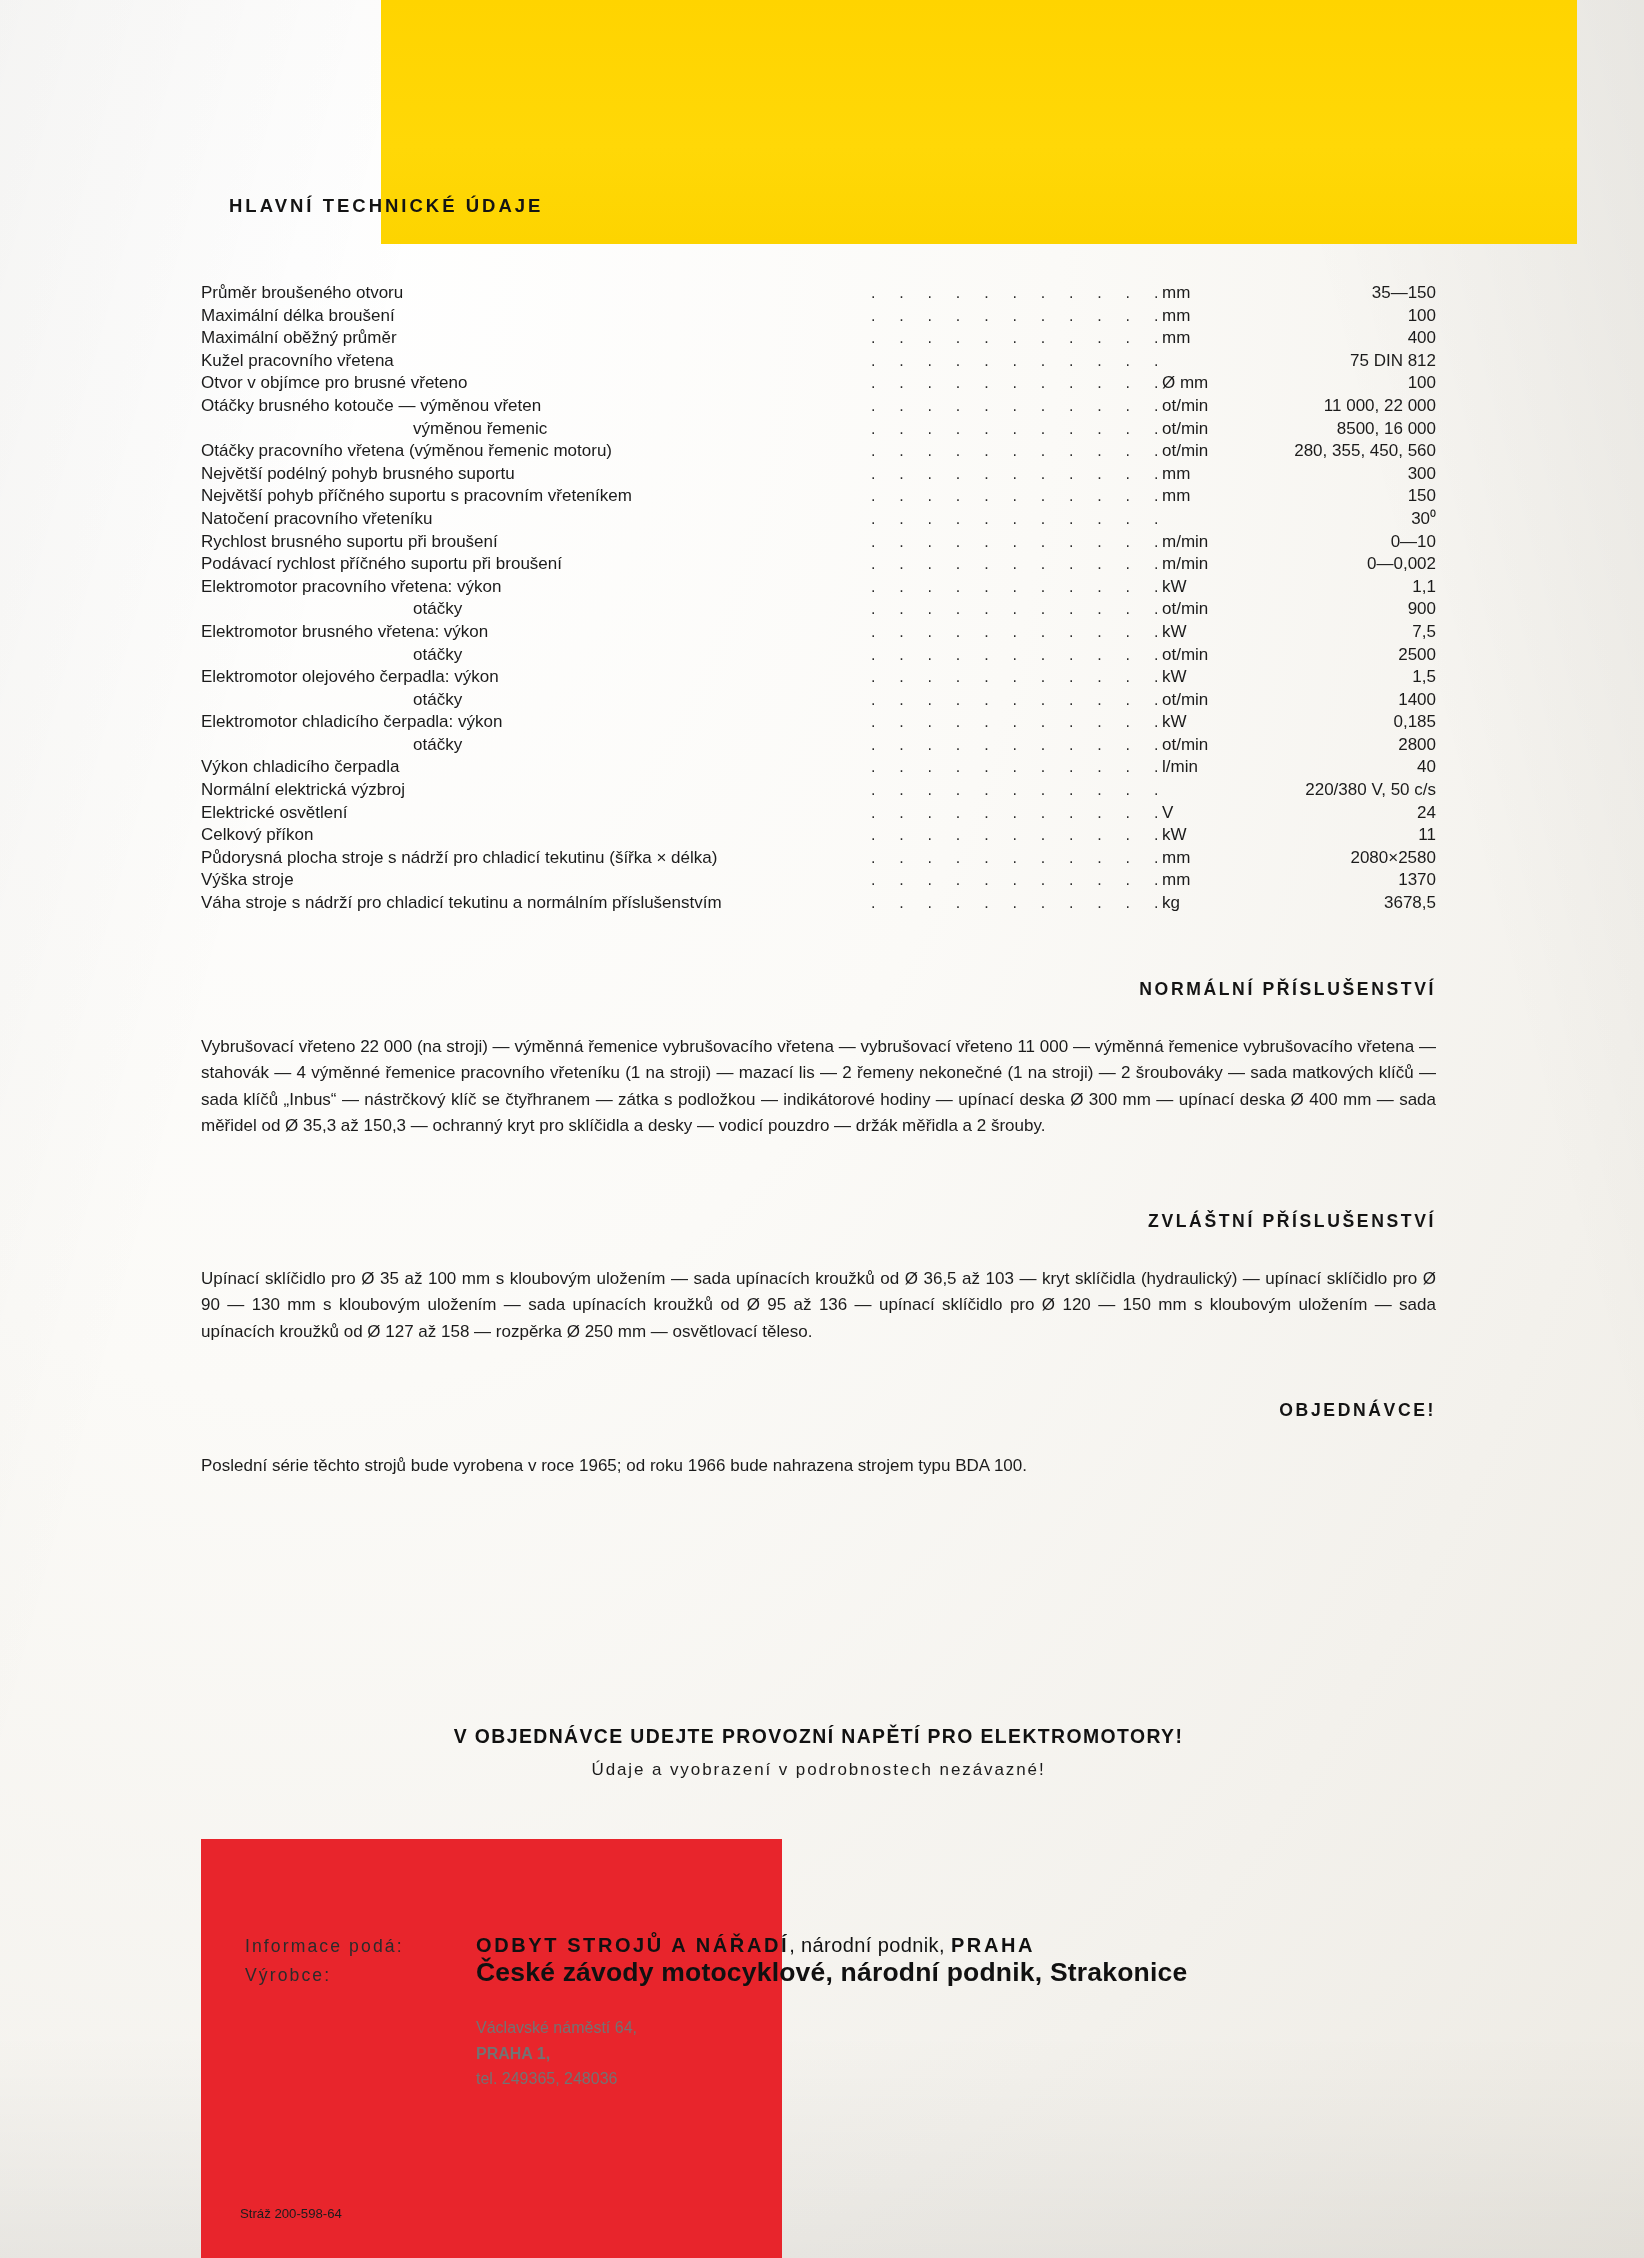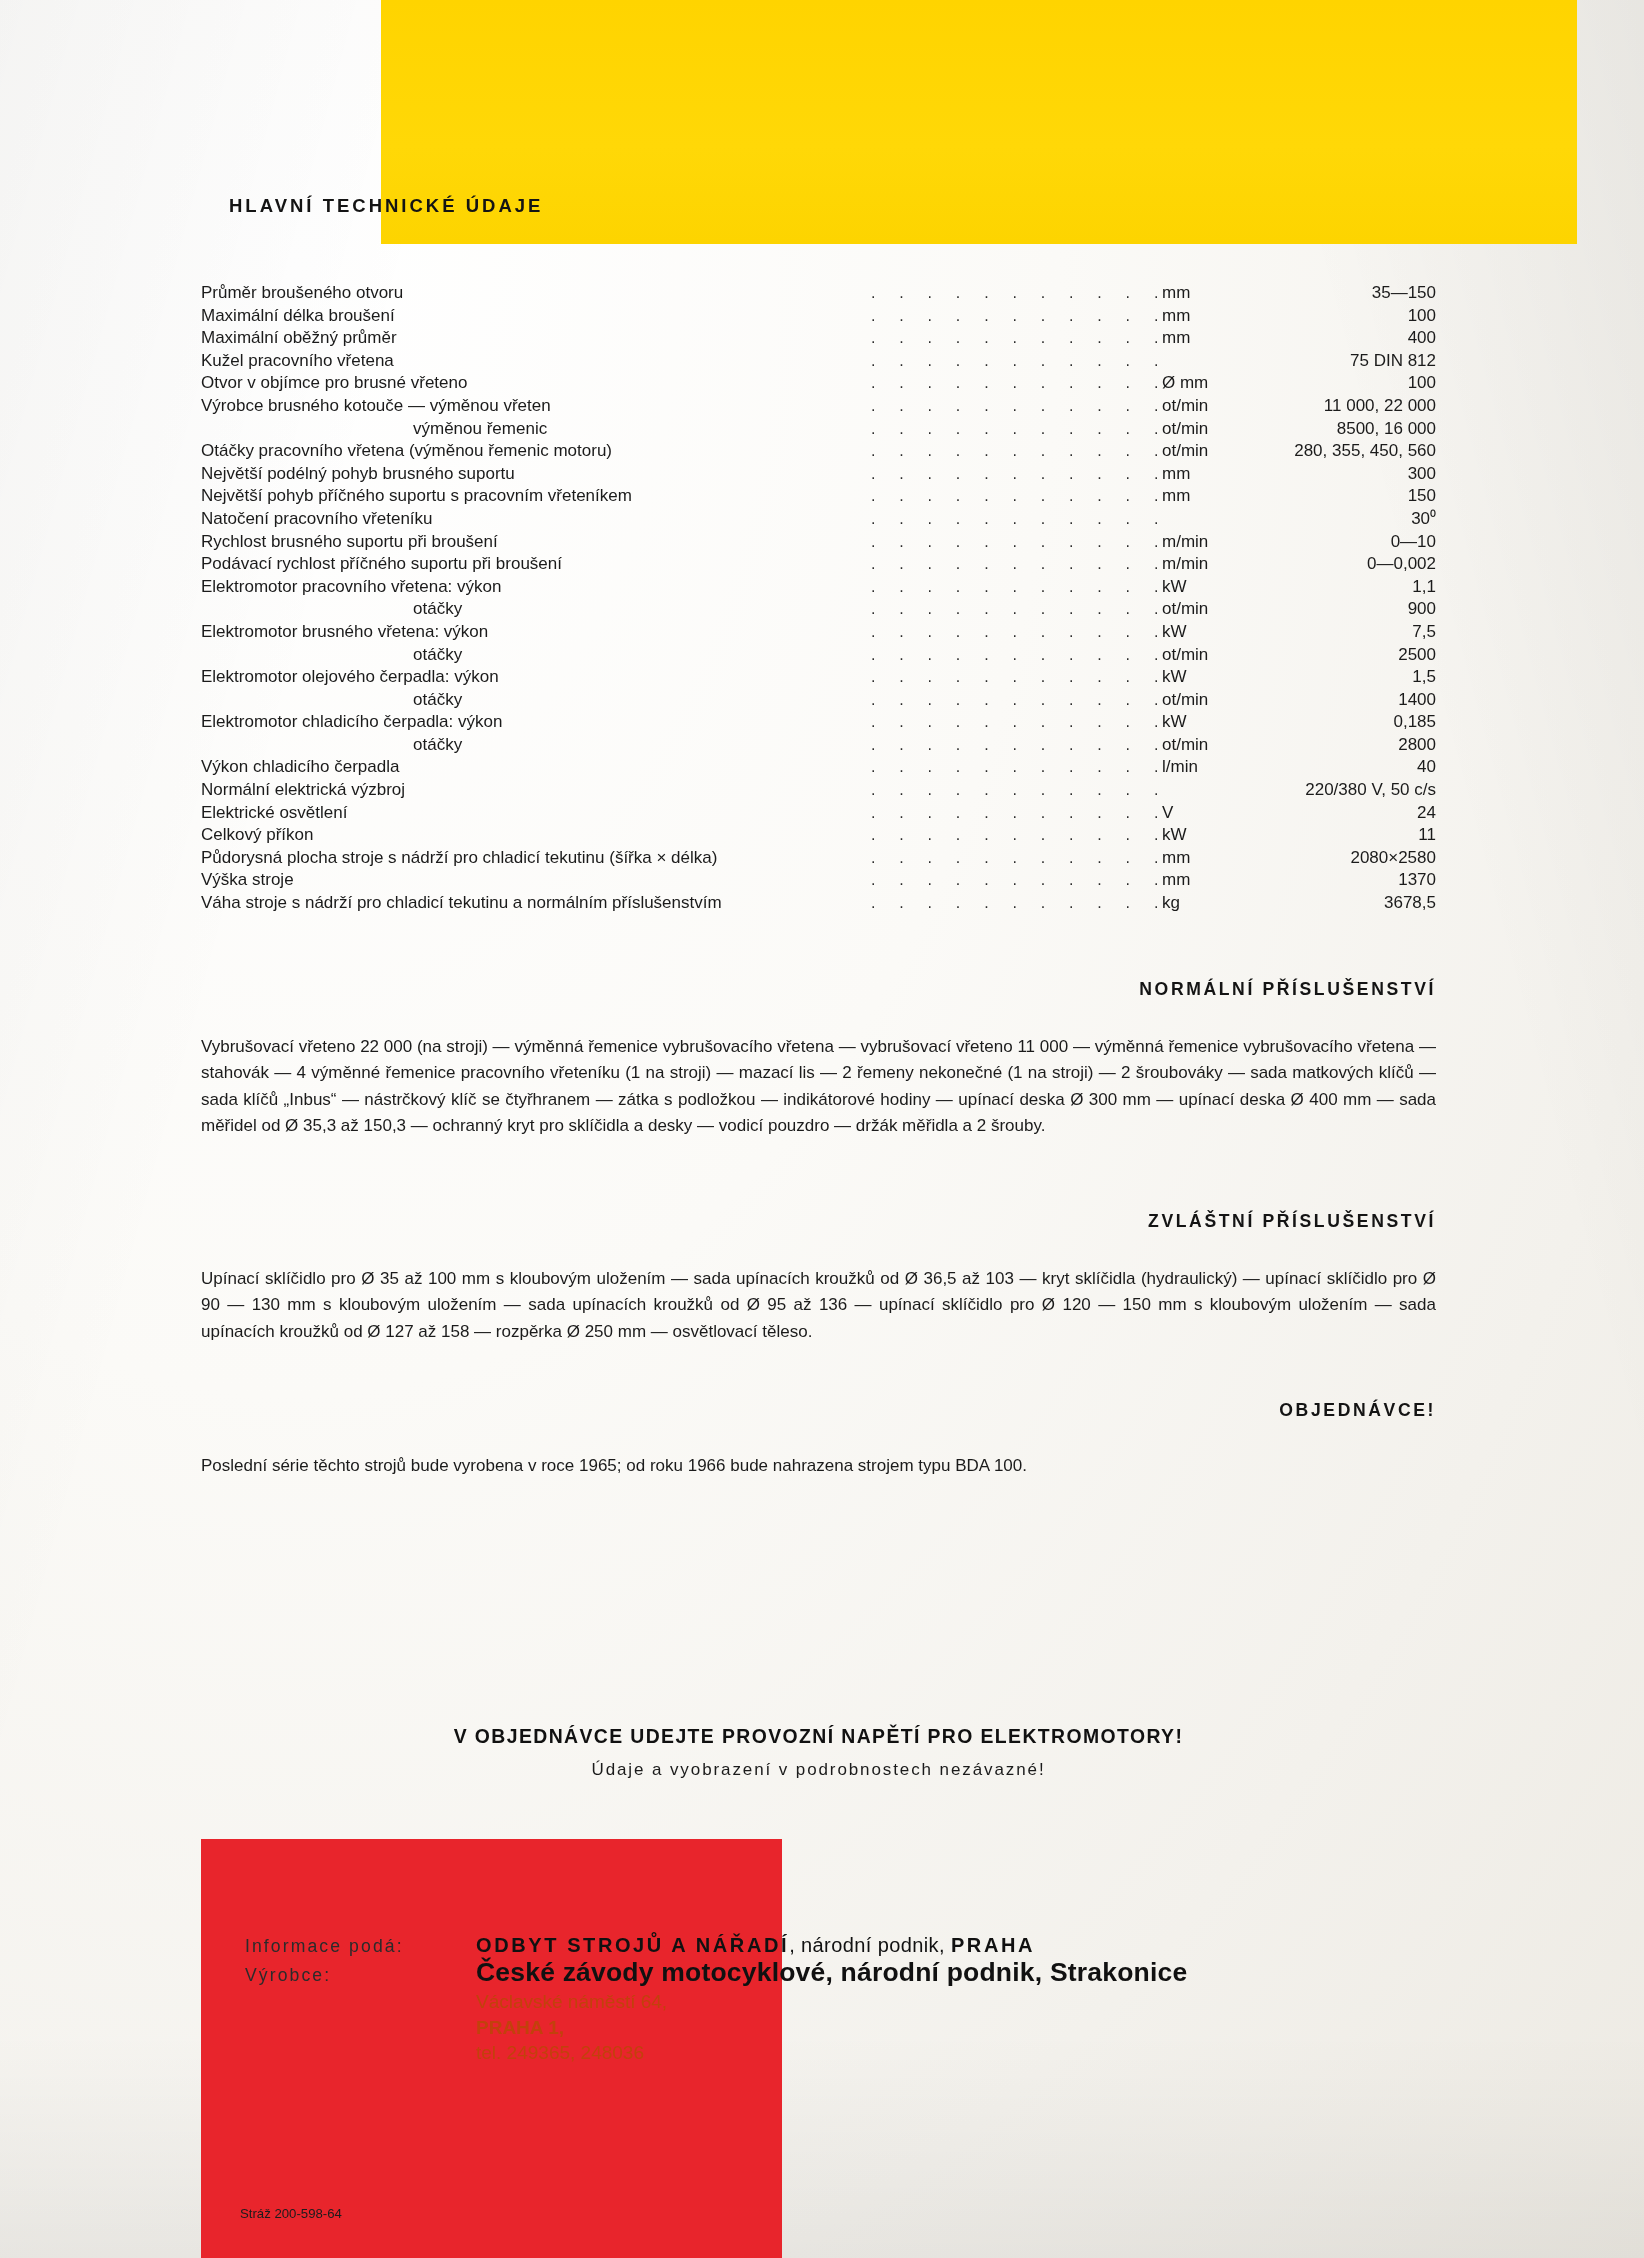--- a/index.html
+++ b/index.html
@@ -199,24 +199,24 @@
   .sales-name .plain {
     letter-spacing: 0.4px;
     font-weight: normal;
   }
   .sales-name .praha {
     letter-spacing: 2.6px;
     font-weight: bold;
   }
   .addr {
     margin-left: 231px;
-    margin-top: 1px;
-    font-size: 19px;
+    margin-top: 27px;
+    font-size: 16px;
     line-height: 25.6px;
-    color: #c2410c;
+    color: #737373;
   }
   .addr .bold { font-weight: bold; }
 
   .print-code {
     position: absolute;
     left: 240px;
     top: 2206px;
     font-size: 13.2px;
     color: #1c1c1c;
   }
@@ -269,21 +269,21 @@
         </tr>
         <tr>
           <td class="label">Otvor v objímce pro brusné vřeteno</td>
           <td class="dots">
             <span>. . . . . . . . . . . . . . . . . . . . . . . . . . . . . . . . . . . . . . . . </span>
           </td>
           <td class="unit">Ø mm</td>
           <td class="value">100</td>
         </tr>
         <tr>
-          <td class="label">Výrobce brusného kotouče — výměnou vřeten</td>
+          <td class="label">Otáčky brusného kotouče — výměnou vřeten</td>
           <td class="dots">
             <span>. . . . . . . . . . . . . . . . . . . . . . . . . . . . . . . . . . . . . . . . </span>
           </td>
           <td class="unit">ot/min</td>
           <td class="value">11 000, 22 000</td>
         </tr>
         <tr>
           <td class="label"><span class="indent">výměnou řemenic</span></td>
           <td class="dots">
             <span>. . . . . . . . . . . . . . . . . . . . . . . . . . . . . . . . . . . . . . . . </span>

